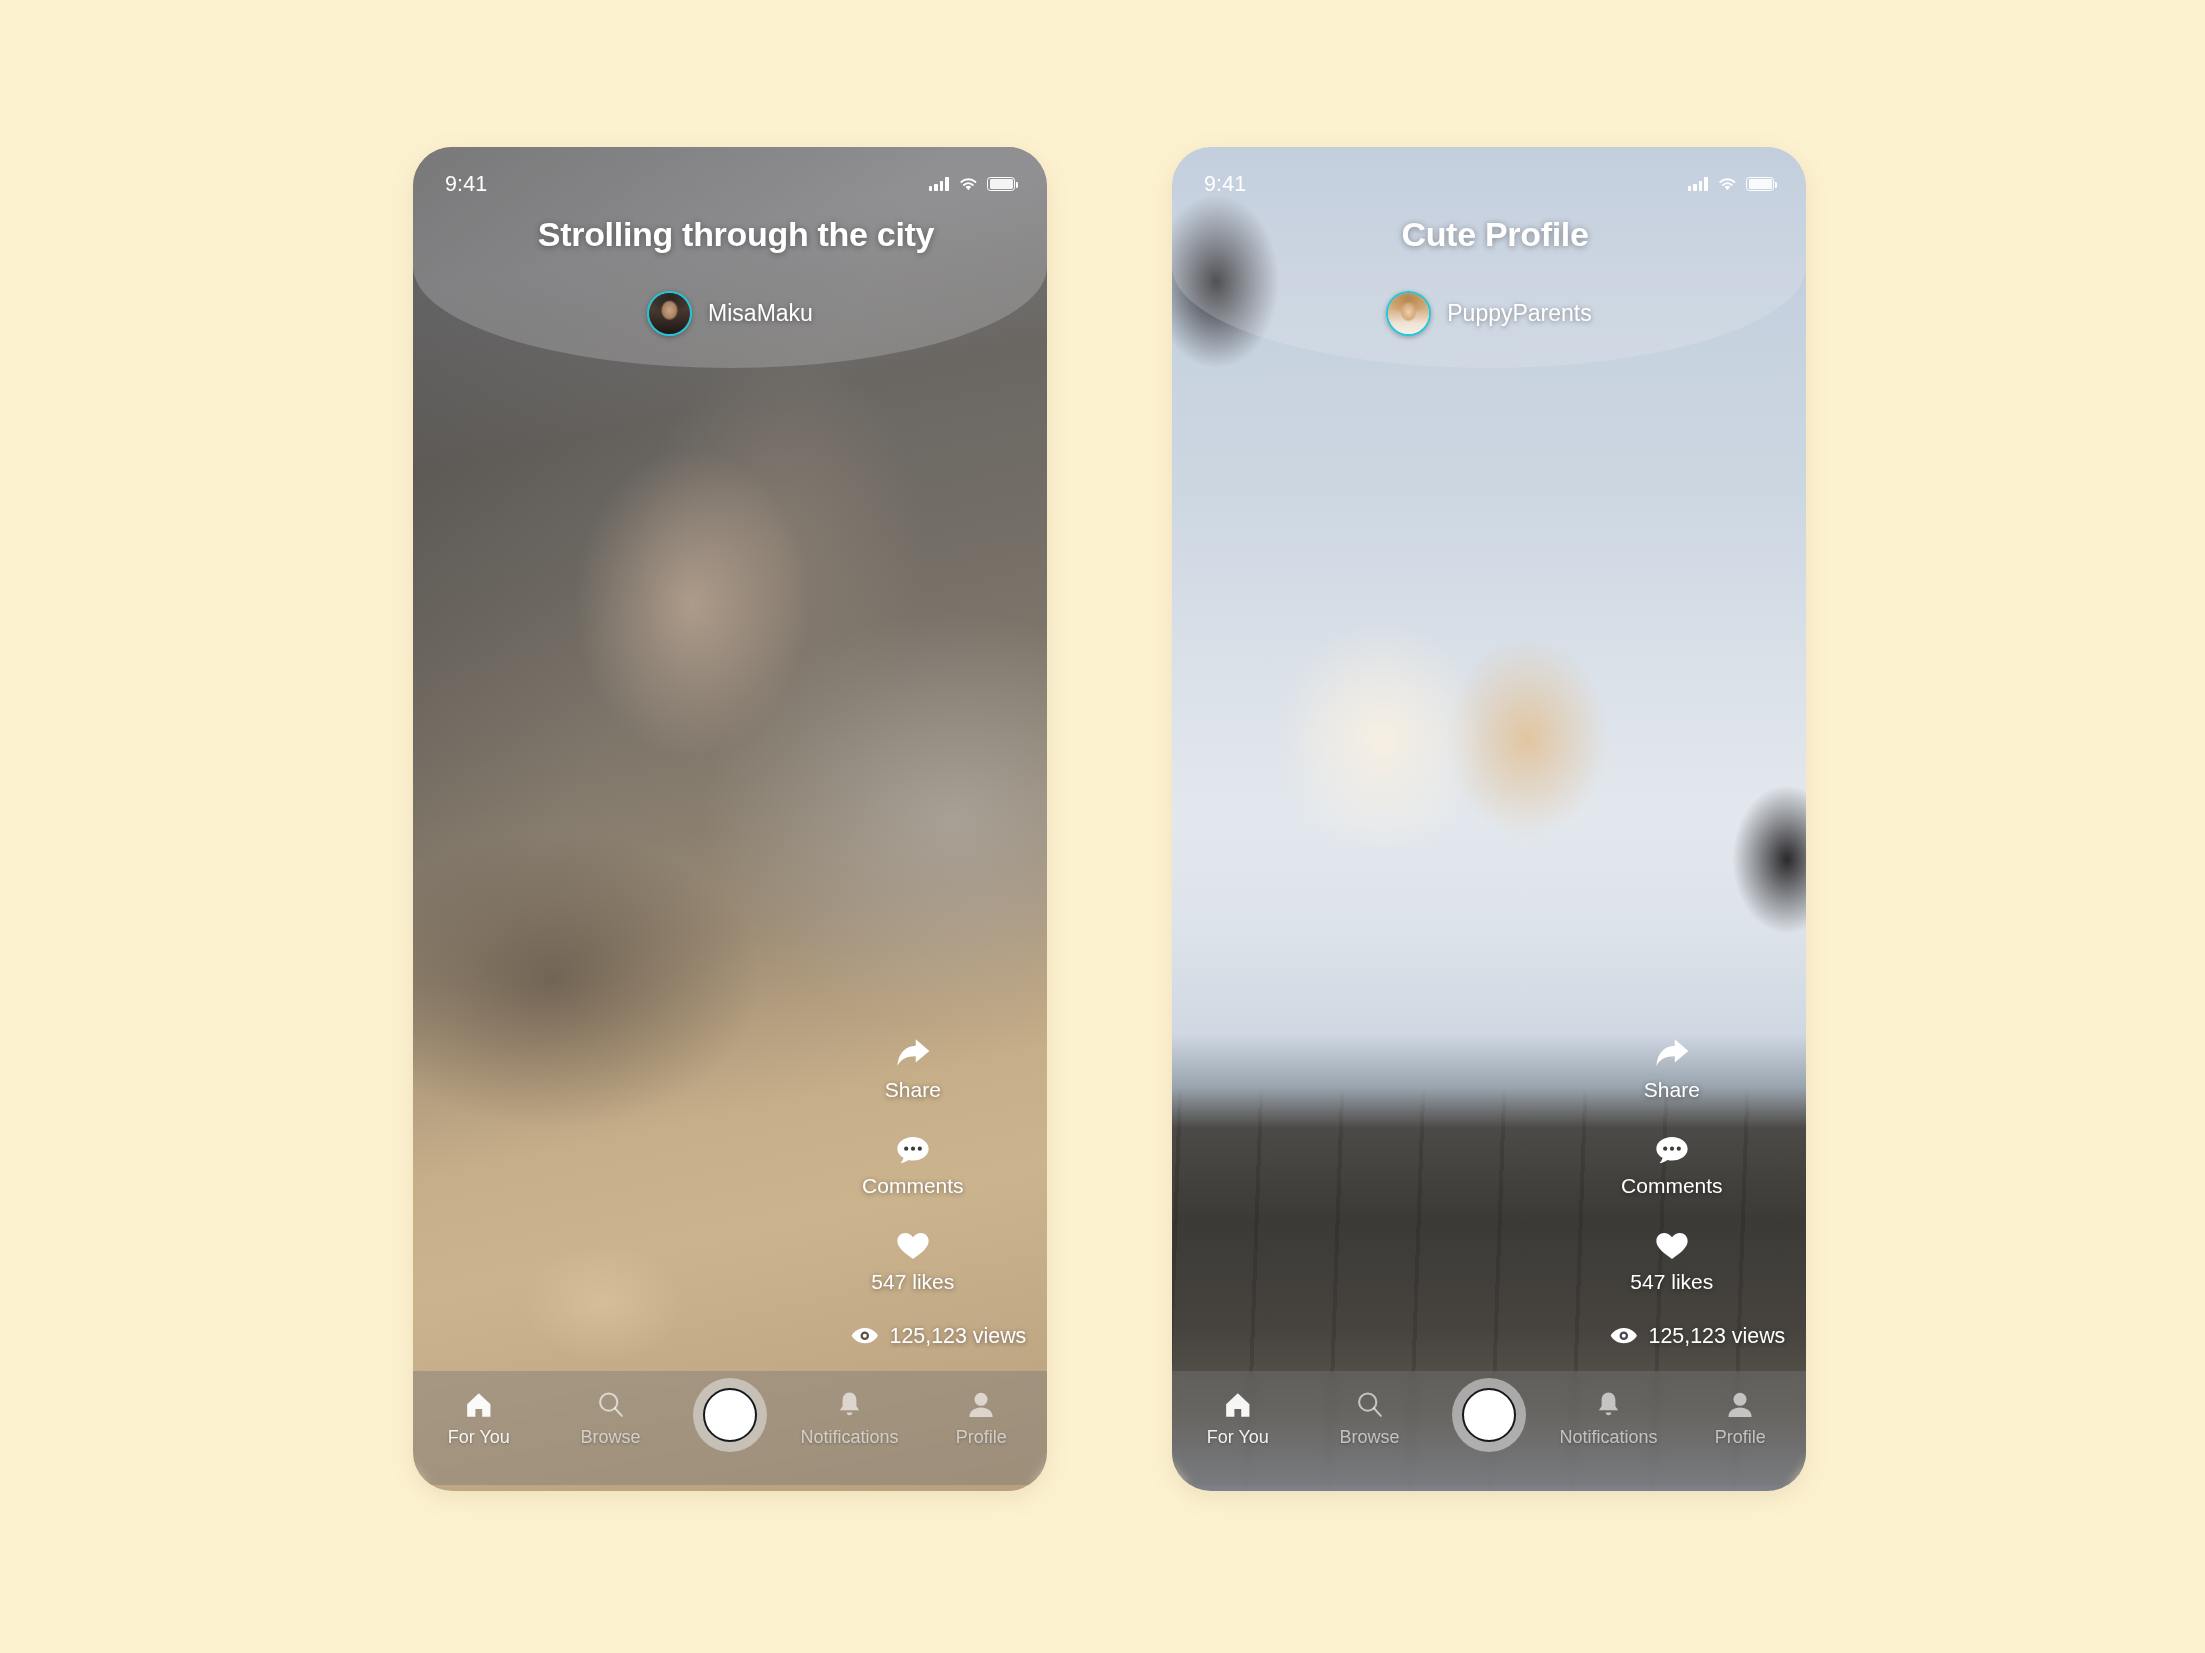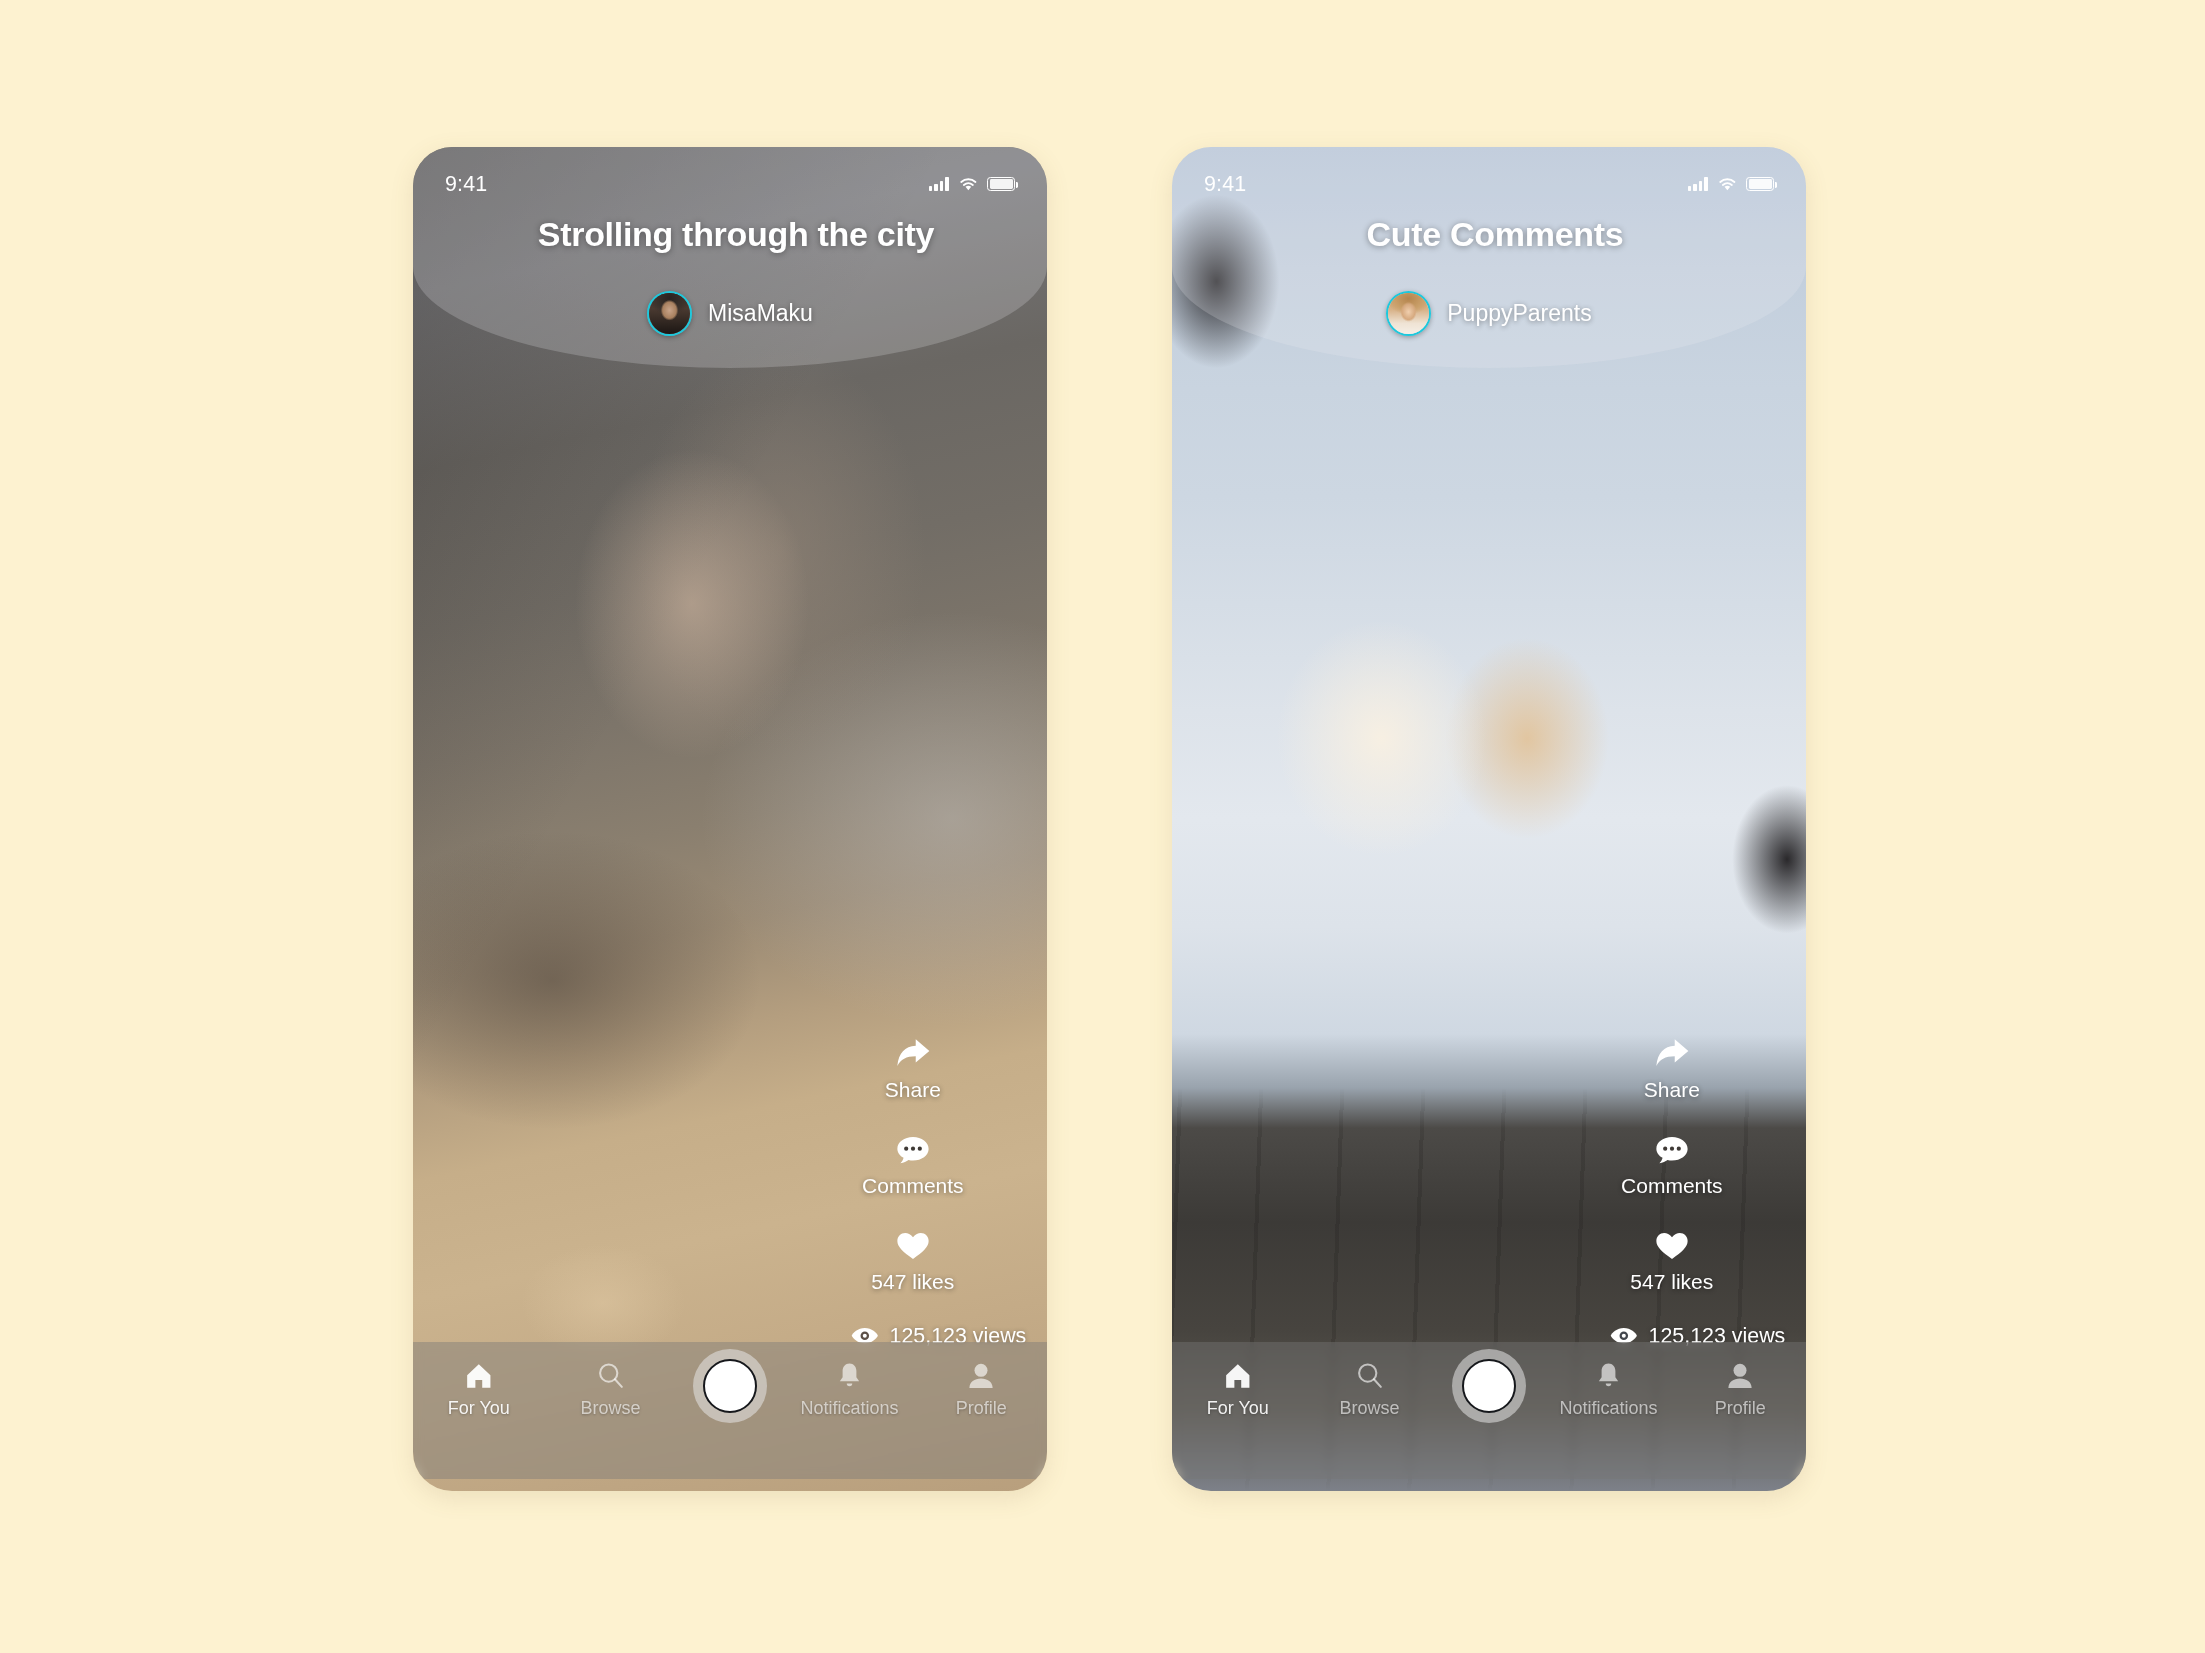--- a/index.html
+++ b/index.html
@@ -181,22 +181,22 @@
     display:flex; align-items:center; justify-content:flex-end;
     gap:11px; margin-top:2px;
   }
   .views-label {
     font-size:21.4px; color:#fff;
     text-shadow:0 1.4px 5.5px rgba(0,0,0,.45);
   }
 
   
   .bottom-nav {
-    position:absolute; left:0; right:0; bottom:12px;
-    height:137px;
+    position:absolute; left:0; right:0; bottom:6px;
+    height:114px;
     background:rgba(118,118,118,.42);
     backdrop-filter:blur(4.8px);
     display:flex; align-items:flex-start; justify-content:space-around;
     padding-top:18px;
     z-index:7;
   }
   .nav-item {
     width:98px;
     display:flex; flex-direction:column; align-items:center; gap:6.2px;
     cursor:pointer;
@@ -369,21 +369,21 @@
           <path d="M15 19.5l-4.2-5.1a6.6 6.6 0 018.4 0z" fill="#fff"></path>
           <path d="M4.6 7.2a16 16 0 0120.8 0" stroke="#fff" stroke-width="2.8" fill="none" stroke-linecap="round"></path>
           <path d="M8.4 11.6a10.6 10.6 0 0113.2 0" stroke="#fff" stroke-width="2.8" fill="none" stroke-linecap="round"></path>
         </svg>
         <span class="batt">
             <i></i>
           </span>
       </div>
     </div>
 
-    <div class="post-title">Cute Comments</div>
+    <div class="post-title">Cute Profile</div>
 
     <div class="author-row">
       <div class="avatar">
         <div class="avatar-img avatar-puppy"></div>
       </div>
       <div class="author-name">PuppyParents</div>
     </div>
 
     <div class="action-rail">
       <div class="action-item">

